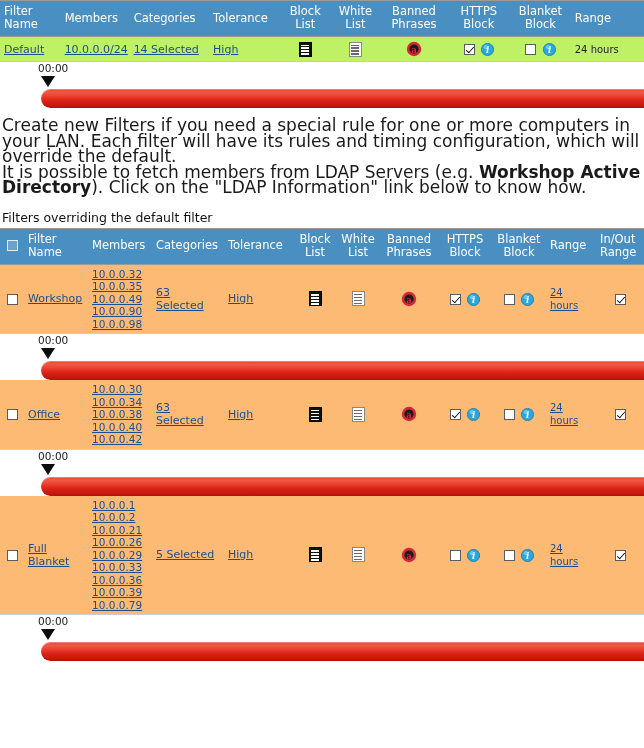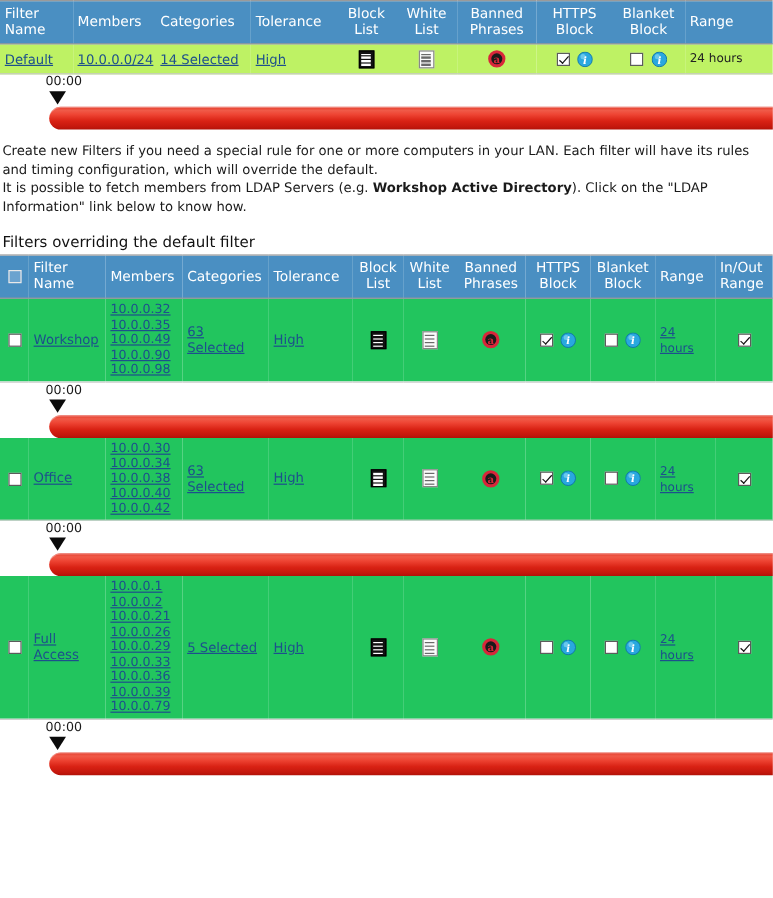--- a/index.html
+++ b/index.html
@@ -35,21 +35,21 @@
   table.filter-table thead th.ctr { text-align: center; padding-left:0; padding-right:0;}
   table.filter-table tbody td {
     font-size: 11px;
     color: #222;
     padding: 4px 4px;
     vertical-align: middle;
     border-bottom: 1px solid #cfcfcf;
     font-family: "DejaVu Sans", sans-serif;
   }
   table.filter-table tbody td.ctr { text-align: center; padding-left:0; padding-right:0;}
-  table.filter-table tbody tr.datarow td { background: #22c55e; }
+  table.filter-table tbody tr.datarow td { background: #fdba74; }
   table.filter-table.default-table tbody tr.datarow td { background: #bef264; border-bottom: 1px solid #c9c9c9;}
 
   a.lnk {
     color: #1d4f8c;
     text-decoration: underline;
     font-size: 11px;
     font-family: "DejaVu Sans", sans-serif;
     cursor: pointer;
   }
   a.lnk.small { font-size: 10px; }
@@ -110,21 +110,21 @@
   .listicon.white i:last-child { margin-bottom:0; }
 
   
   .banicon { display:inline-block; width:16px; height:16px; vertical-align:middle; }
 
   
   .infoicon { display:inline-block; width:13px; height:13px; vertical-align:middle; margin-left:3px; }
 
   
   .blurb {
-    font-size: 11px;
+    font-size: 17px;
     line-height: 15.5px;
     color: #1a1a1a;
     width: 640px;
     padding: 0 2px;
     font-family: "DejaVu Sans", sans-serif;
   }
   .blurb p { margin: 0; }
   .blurb b { font-weight: bold; }
 
   .section-title {
@@ -445,21 +445,21 @@
             <span class="tl-marker right"></span>
             <span class="tl-bar"></span>
           </div>
         </td>
       </tr>
       <tr class="datarow">
     <td class="ctr">
       <span class="cb"></span>
     </td>
     <td>
-      <a class="lnk">Full Access</a>
+      <a class="lnk">Full Blanket</a>
     </td>
     <td class="members-cell">
           <a class="lnk">10.0.0.1</a>
           <a class="lnk">10.0.0.2</a>
           <a class="lnk">10.0.0.21</a>
           <a class="lnk">10.0.0.26</a>
           <a class="lnk">10.0.0.29</a>
           <a class="lnk">10.0.0.33</a>
           <a class="lnk">10.0.0.36</a>
           <a class="lnk">10.0.0.39</a>

